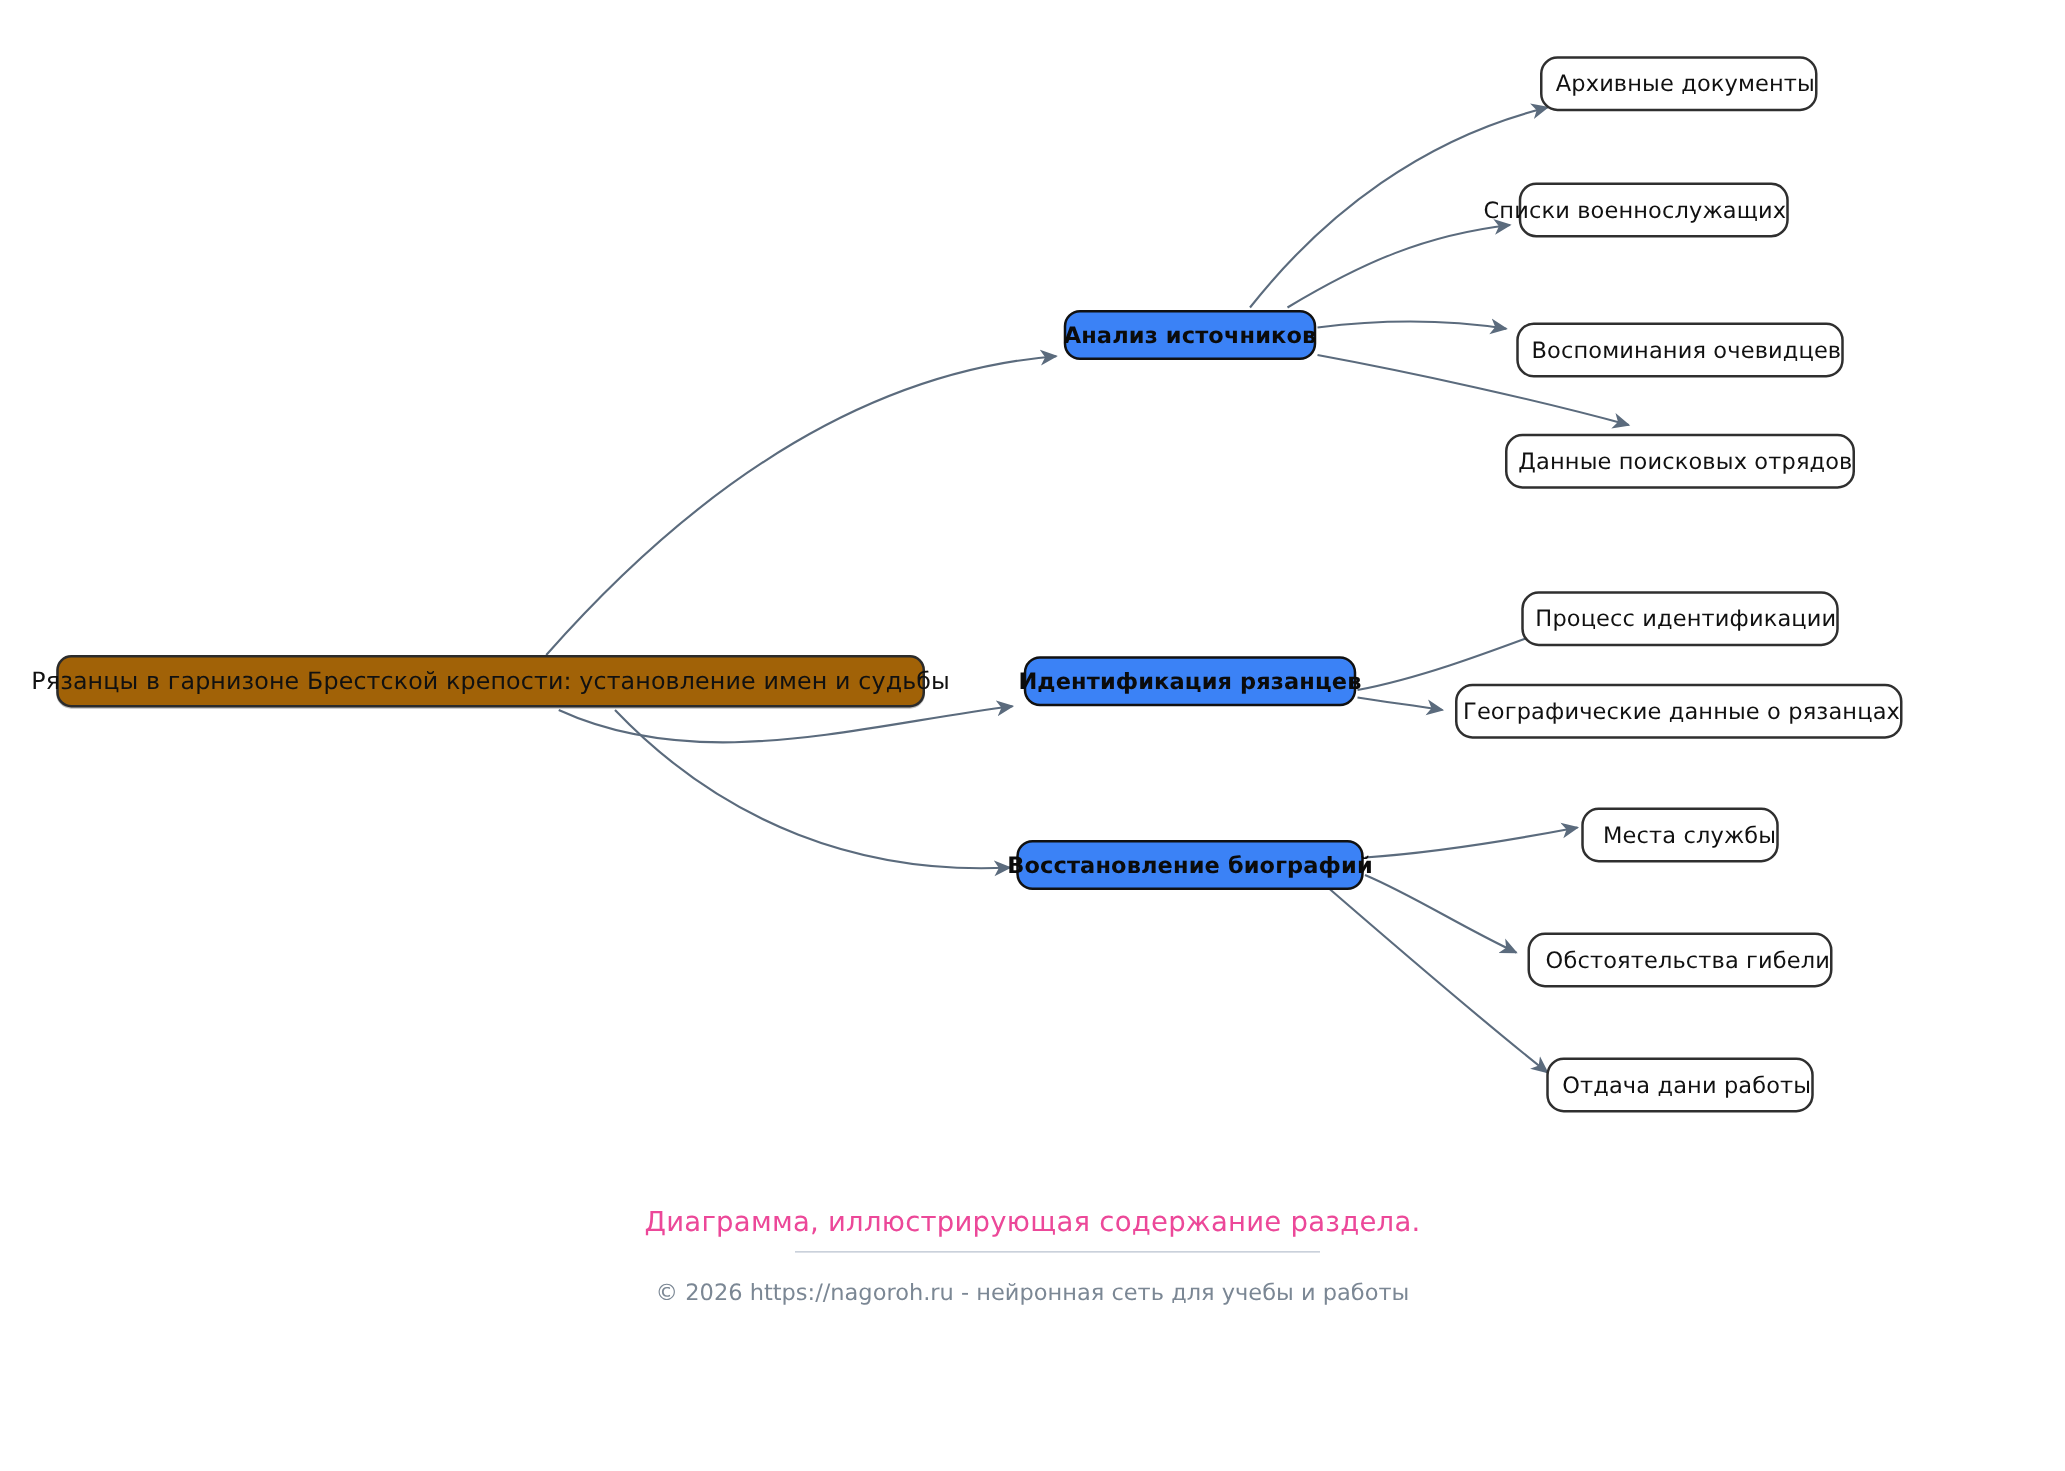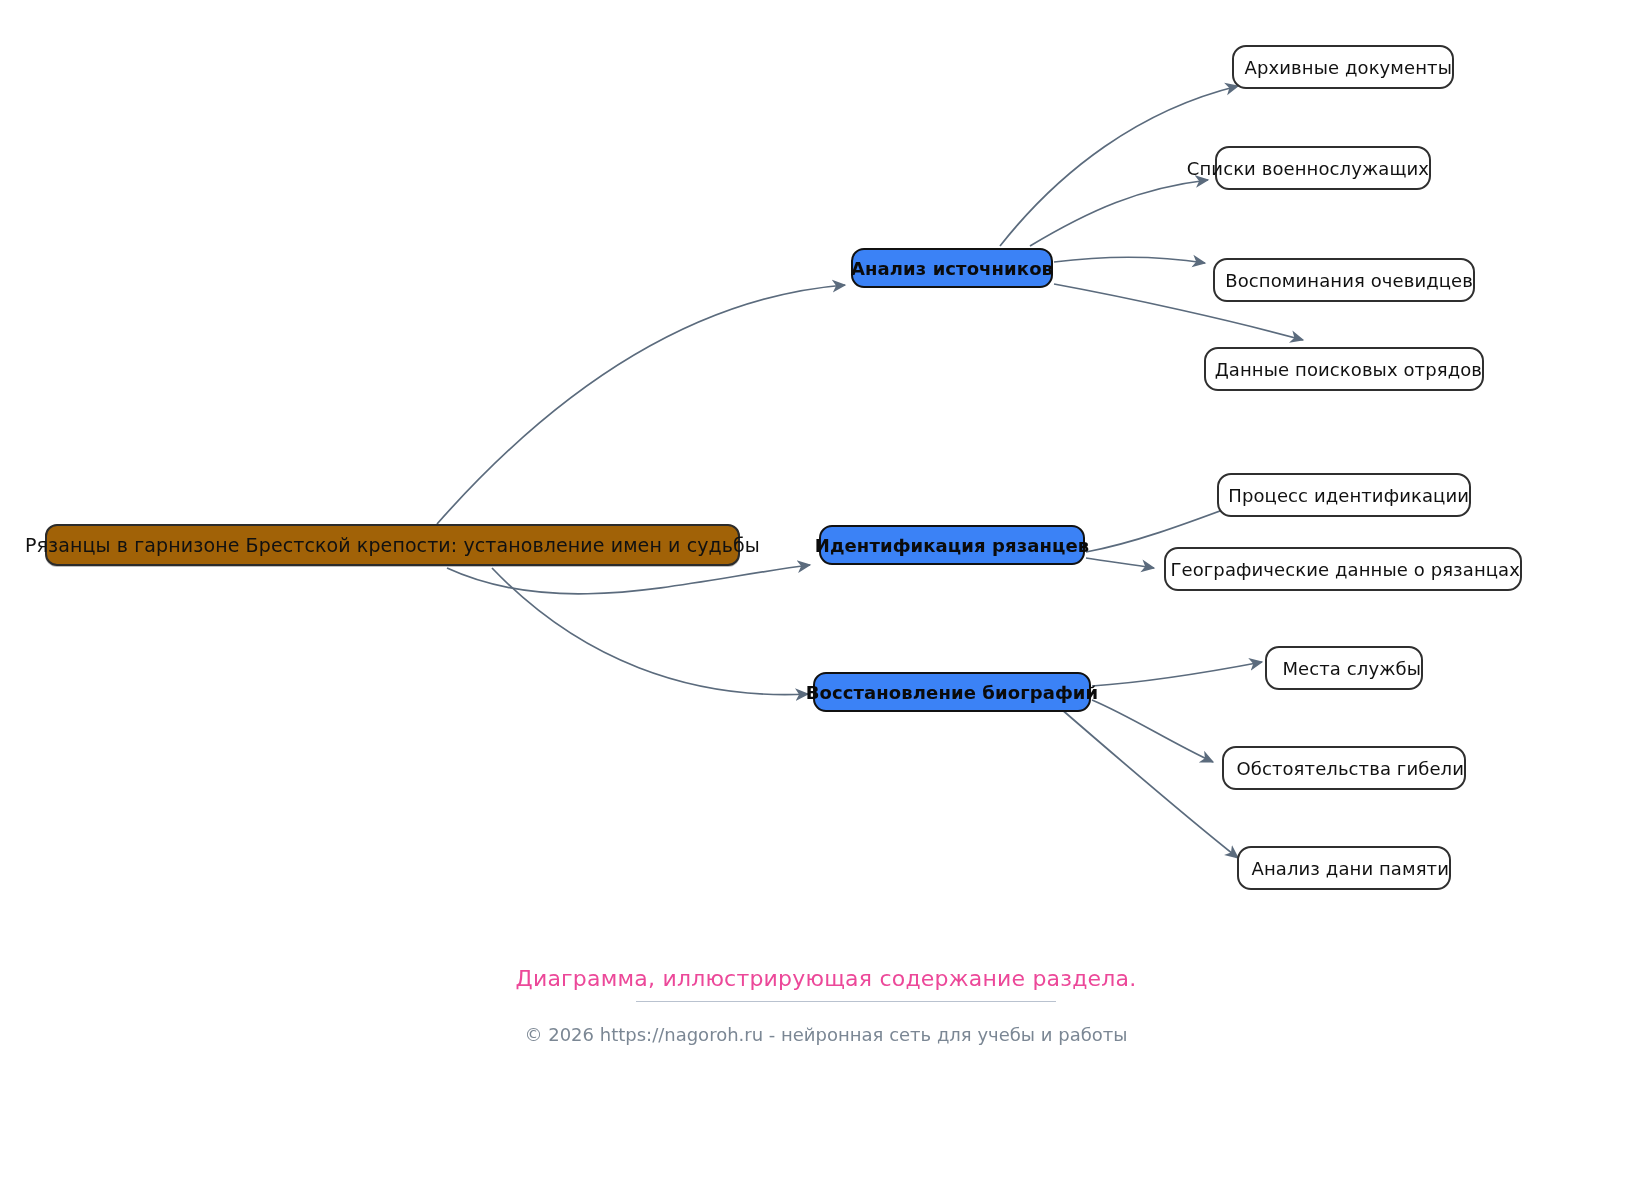--- a/index.html
+++ b/index.html
@@ -142,20 +142,20 @@
 
   <div class="node node-leaf" style="left:1265px;top:646px;width:158px;height:44px;">
     <span>Места службы</span>
   </div>
 
   <div class="node node-leaf" style="left:1222px;top:746px;width:244px;height:44px;">
     <span>Обстоятельства гибели</span>
   </div>
 
   <div class="node node-leaf" style="left:1237px;top:846px;width:214px;height:44px;">
-    <span>Анализ дани памяти</span>
+    <span>Отдача дани работы</span>
   </div>
 
   <div class="footer footer-caption">Диаграмма, иллюстрирующая содержание раздела.</div>
   <div class="footer-rule"></div>
   <div class="footer footer-copy">© 2026 https://nagoroh.ru - нейронная сеть для учебы и работы</div>
 
 </div>
 
 </body></html>

